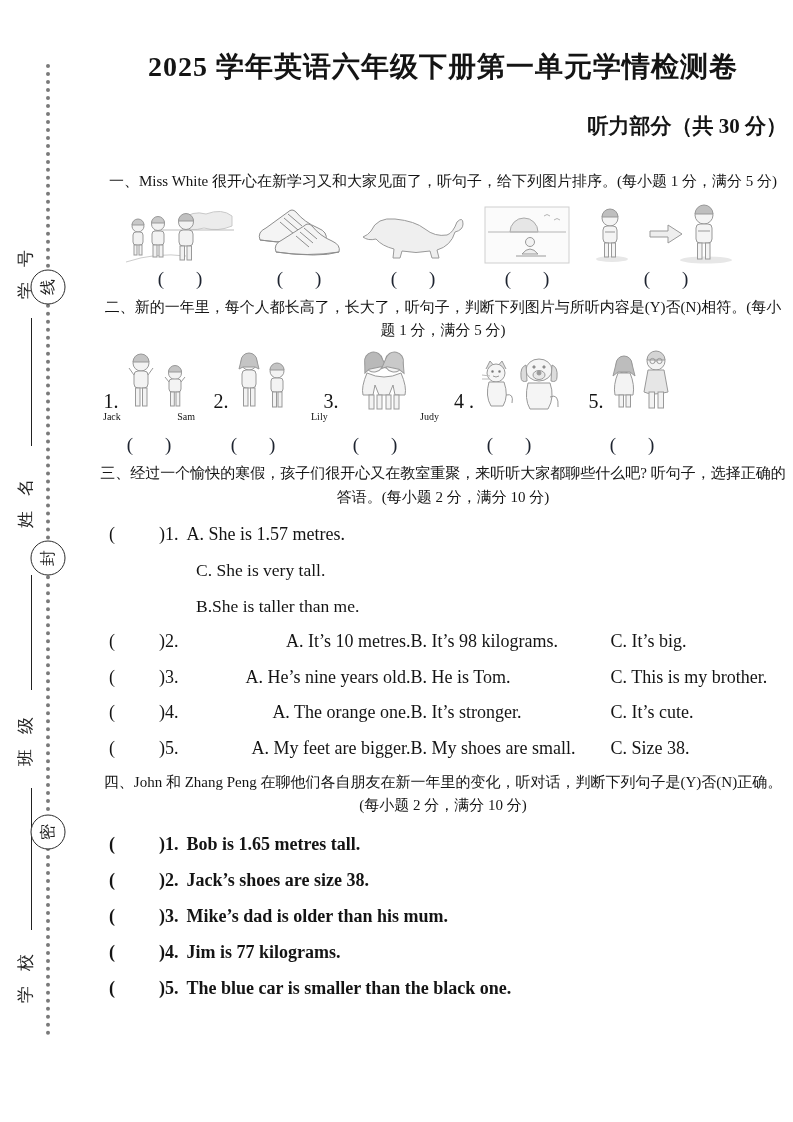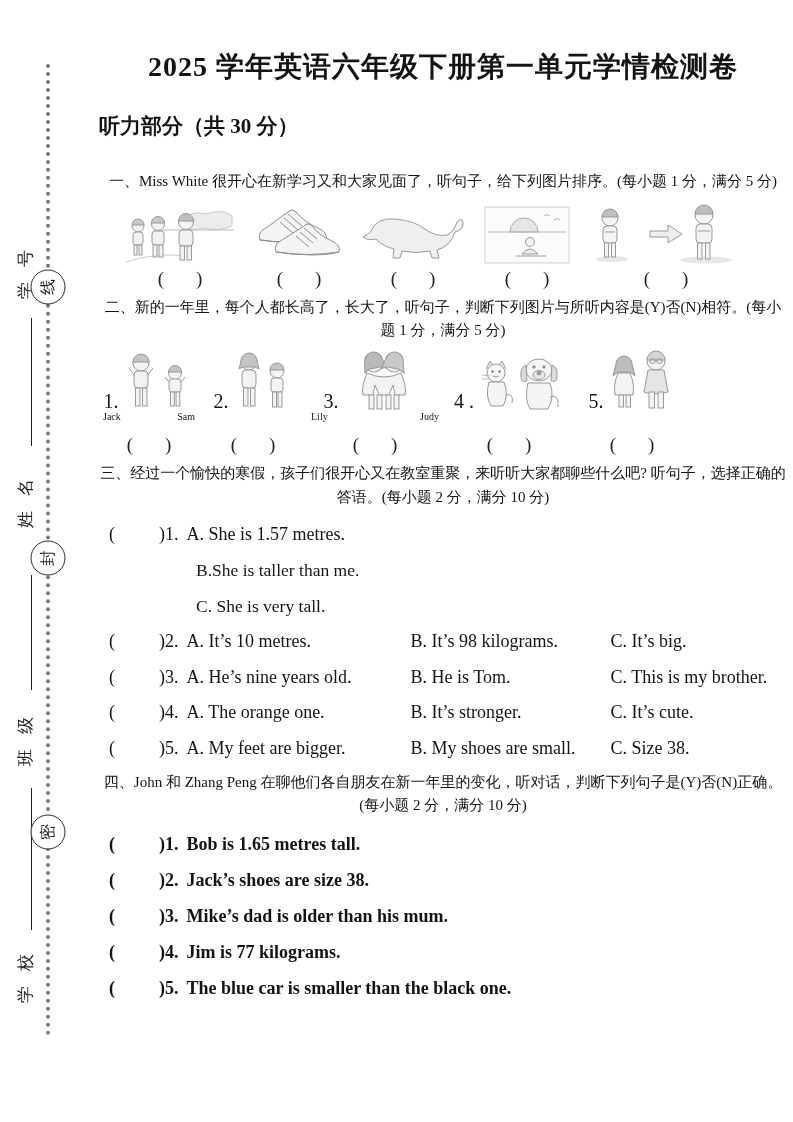--- a/index.html
+++ b/index.html
@@ -10,21 +10,21 @@
   .seal-field{position:absolute;left:25px;transform:translate(-50%,-50%) rotate(-90deg);
               font-size:17px;letter-spacing:15px;white-space:nowrap;color:#222;}
   .seal-blank{position:absolute;left:31px;width:0;border-left:1.5px solid #222;}
   .stamp{position:absolute;left:48px;transform:translate(-50%,-50%);width:33px;height:33px;
          border:1.6px solid #2b2b2b;border-radius:50%;background:#fff;
          display:flex;align-items:center;justify-content:center;z-index:2;}
   .stamp span{transform:rotate(-90deg);font-size:16px;color:#222;}
   
   .content{position:absolute;left:80px;top:40px;width:688px;margin-left:19px;}
   .title{font-size:28px;font-weight:bold;text-align:center;margin:8px 0 0;letter-spacing:1px;}
-  .subtitle{font-size:21px;font-weight:bold;text-align:left;margin:26px 0 0;}
+  .subtitle{font-size:21px;font-weight:bold;text-align:right;margin:26px 0 0;}
   .sec-heading{font-size:15px;line-height:1.58;margin:0;text-align:center;}
   .mt30{margin-top:30px;}.mt6{margin-top:6px;}.mt4{margin-top:4px;}
   
   .pic-row{display:flex;align-items:flex-end;margin-top:10px;}
   .pic-cell{display:flex;flex-direction:column;align-items:center;}
   .bracket{font-size:19px;color:#1e2430;margin-top:4px;white-space:nowrap;}
   .bgap{display:inline-block;width:32px;}
   .s1-row .pic-cell{margin-right:14px;}
   .s1-row{padding-left:22px;}
   .s2-row{display:flex;align-items:flex-end;margin-top:6px;padding-left:2px;}
@@ -33,21 +33,21 @@
   .s2-num{font-size:20px;margin-right:2px;line-height:1;}
   .s2-names{display:flex;justify-content:space-between;width:100%;font-size:10px;height:19px;
             padding:0 2px;box-sizing:border-box;}
   
   .qblock{margin-top:8px;}
   .qline{font-size:18px;line-height:35.6px;padding-left:10px;white-space:nowrap;}
   .s4 .qline{line-height:36px;font-weight:bold;}
   .q-mid{display:inline-block;width:44px;}
   .q-num{margin-right:8px;}
   .qcont{font-size:17.5px;line-height:35.6px;padding-left:97px;}
-  .optA{display:inline-block;width:224px;}
+  .optA{display:inline-block;width:224px;text-align:right;}
   .optB{display:inline-block;width:200px;}
   svg{display:block;}
 </style>
 </head>
 <body>
 
 <div class="page">
 
   <div class="seal-line"></div>
   <div class="seal-field" style="top:267px;">学号</div>
@@ -288,22 +288,22 @@
           </div>
         <div class="bracket"><span>(</span><span class="bgap"></span><span>)</span></div>
       </div>
     </div>
 
     <p class="sec-heading mt6">三、经过一个愉快的寒假，孩子们很开心又在教室重聚，来听听大家都聊些什么吧? 听句子，选择正确的答语。(每小题 2 分，满分 10 分)</p>
     <div class="qblock">
       <div class="qline">
         <span class="q-paren">(</span><span class="q-mid"></span><span class="q-num">)1.</span><span>A. She is 1.57 metres.</span>
       </div>
+      <div class="qcont">C. She is very tall.</div>
       <div class="qcont">B.She is taller than me.</div>
-      <div class="qcont">C. She is very tall.</div>
       <div class="qline">
         <span class="q-paren">(</span><span class="q-mid"></span><span class="q-num">)2.</span><span class="optA">A. It’s 10 metres.</span><span class="optB">B. It’s 98 kilograms.</span><span>C. It’s big.</span>
       </div>
       <div class="qline">
         <span class="q-paren">(</span><span class="q-mid"></span><span class="q-num">)3.</span><span class="optA">A. He’s nine years old.</span><span class="optB">B. He is Tom.</span><span>C. This is my brother.</span>
       </div>
       <div class="qline">
         <span class="q-paren">(</span><span class="q-mid"></span><span class="q-num">)4.</span><span class="optA">A. The orange one.</span><span class="optB">B. It’s stronger.</span><span>C. It’s cute.</span>
       </div>
       <div class="qline">

